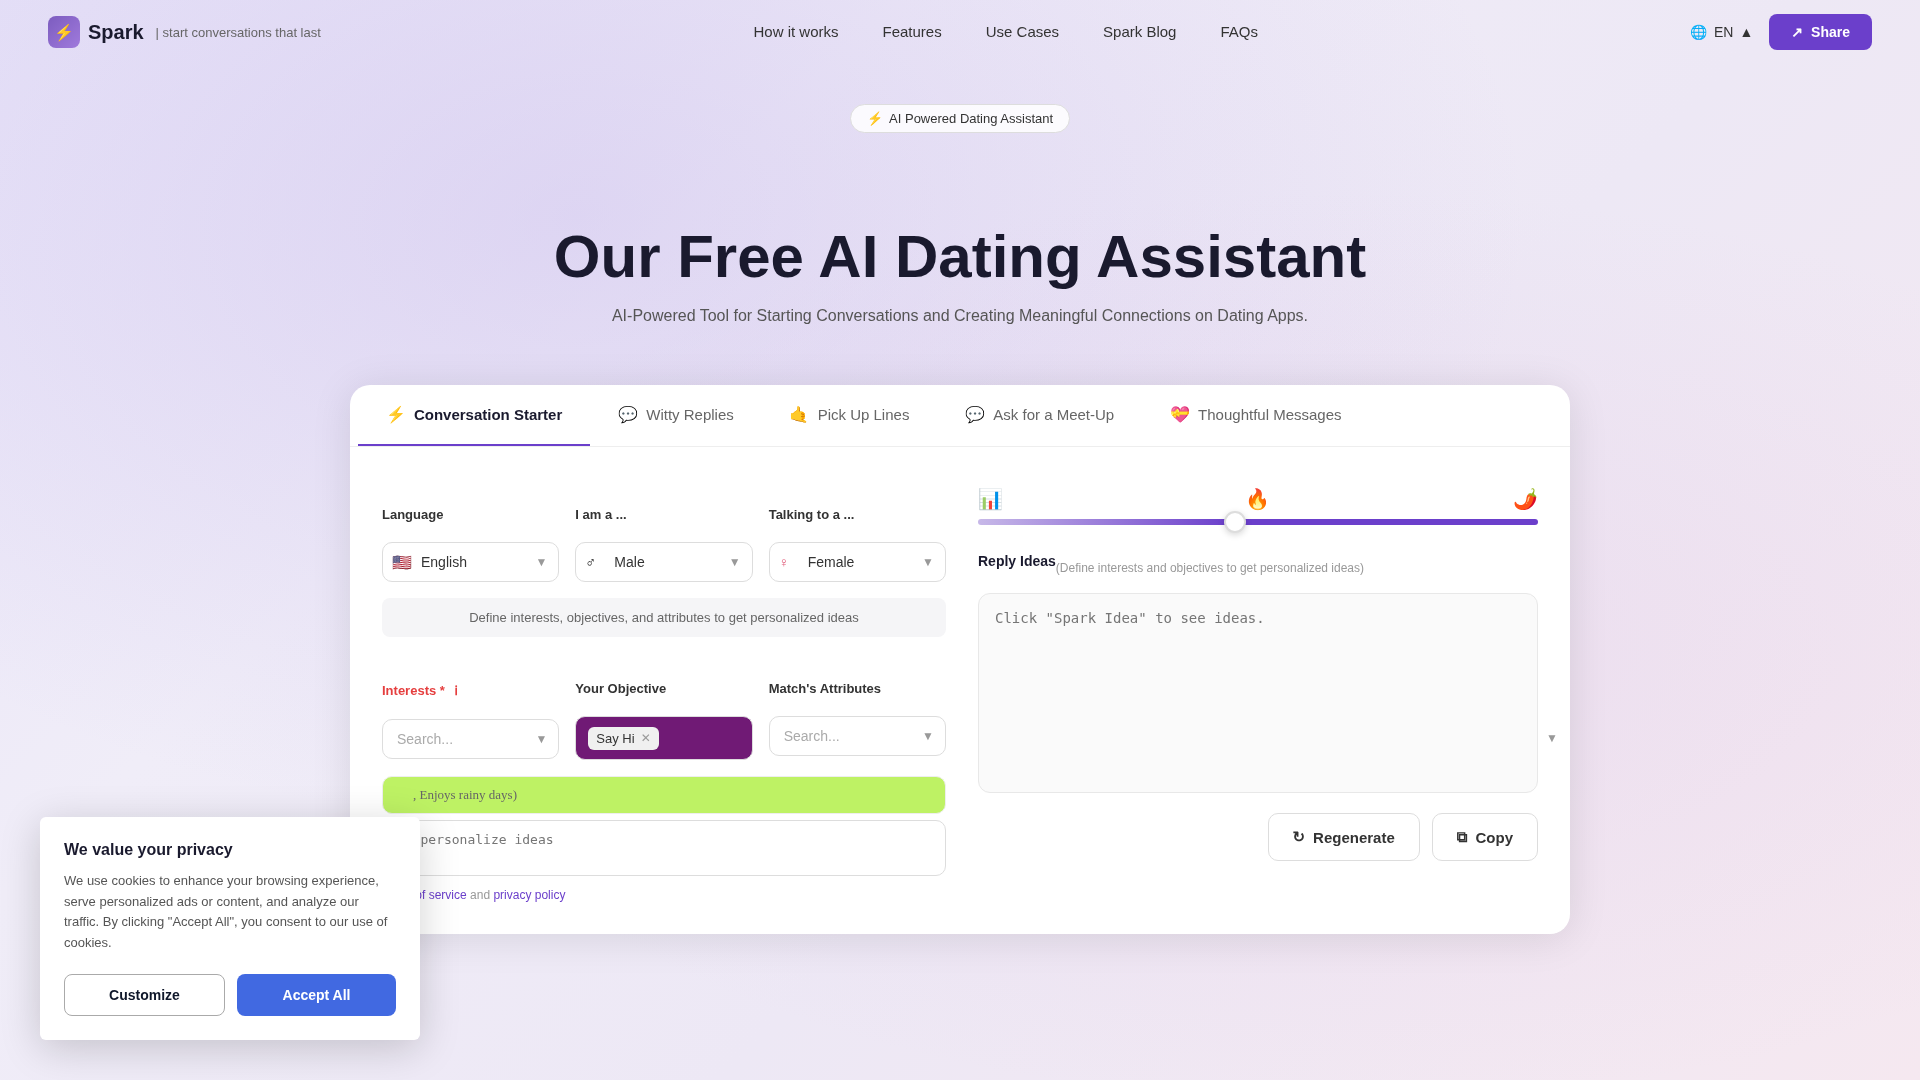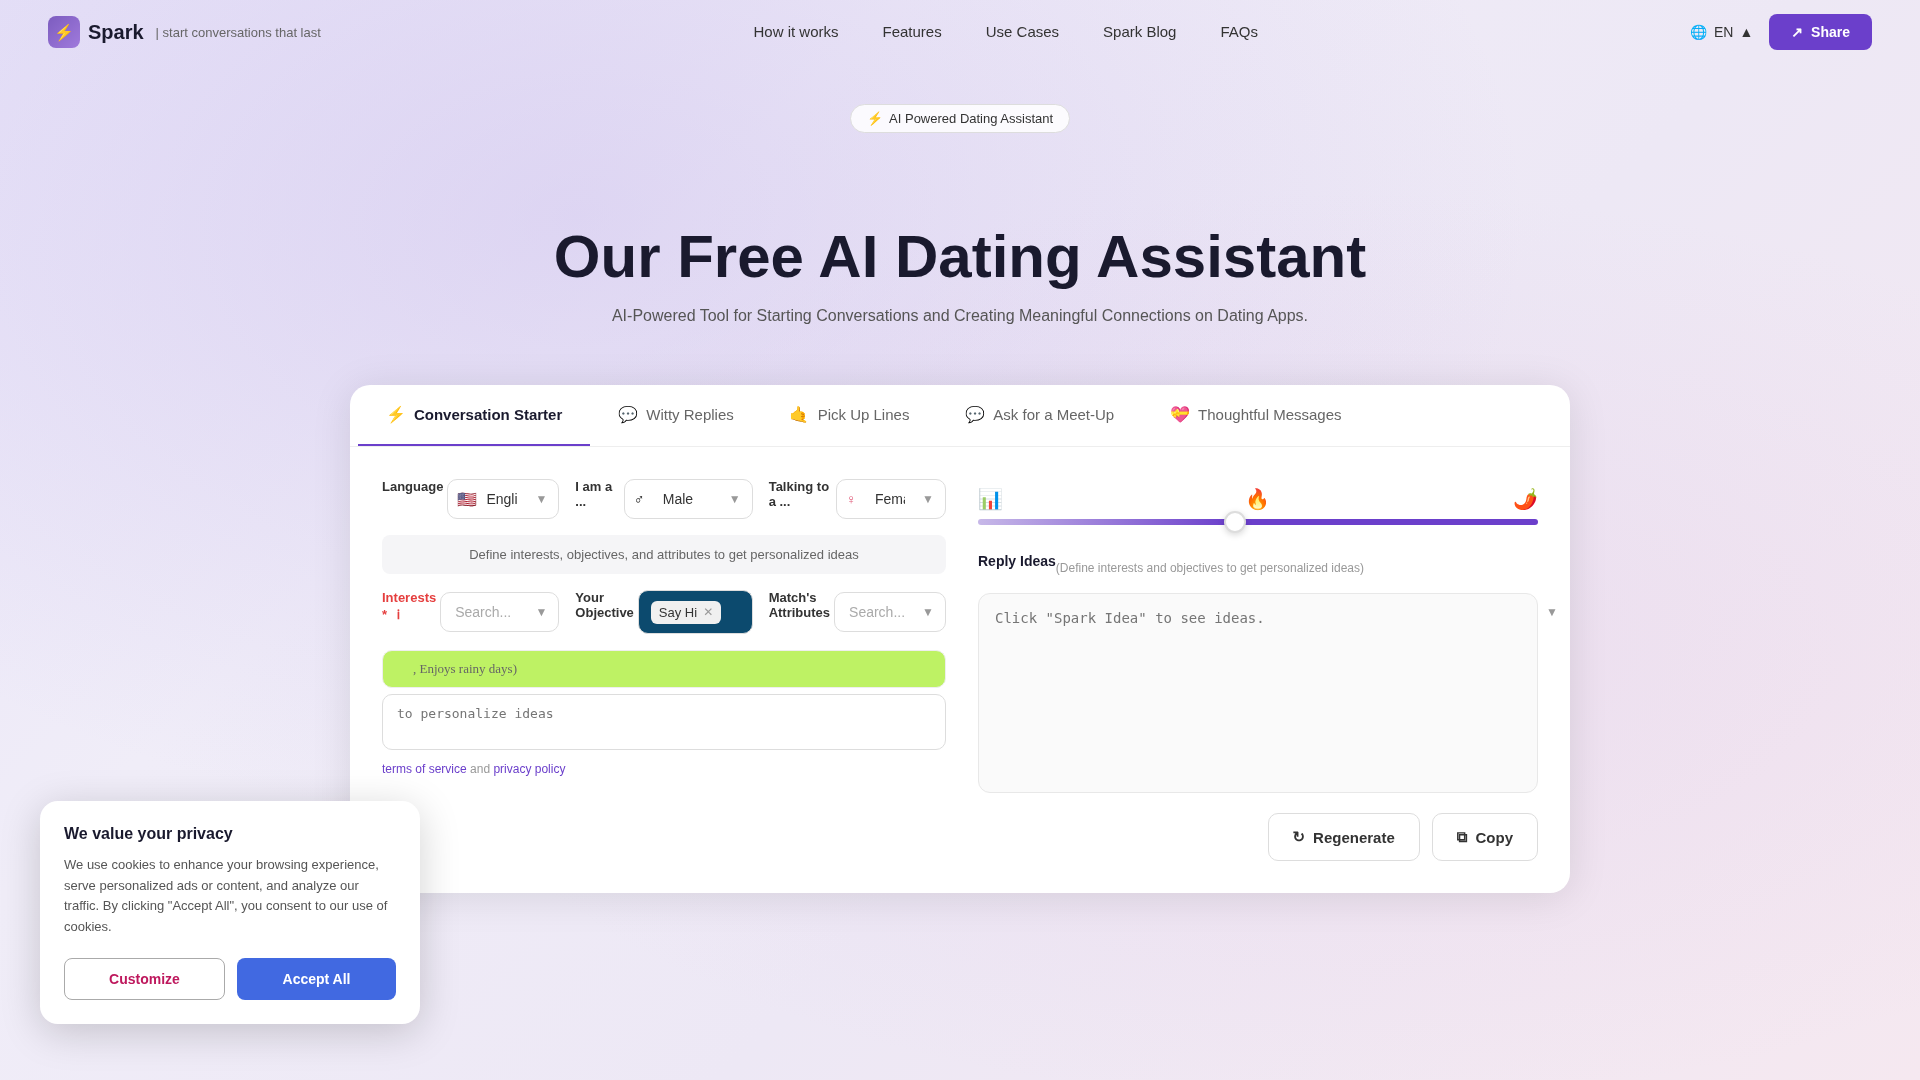--- a/index.html
+++ b/index.html
@@ -176,21 +176,21 @@
     }
 
     
     .left-panel {}
     .field-row {
       display: grid;
       grid-template-columns: 1fr 1fr 1fr;
       gap: 16px;
       margin-bottom: 16px;
     }
-    .field-group { display: flex; flex-direction: row; gap: 4px; }
+    .field-group { display: flex; flex-direction: column; gap: 20px; margin-top: 28px; }
     .field-label {
       font-size: 13px;
       font-weight: 600;
       color: #333;
     }
     .field-label span { color: #e53e3e; }
     .select-wrapper {
       position: relative;
       display: flex;
       align-items: center;
@@ -264,21 +264,21 @@
       color: #333;
     }
     .objective-tag .x { color: #999; cursor: pointer; font-size: 12px; }
     .objective-field {
       width: 100%;
       padding: 8px 40px 8px 14px;
       border: 1px solid #ddd;
       border-radius: 10px;
       font-size: 14px;
       color: #333;
-      background: #0c4a6e;
+      background: #701a75;
       display: flex;
       align-items: center;
       gap: 8px;
       min-height: 44px;
     }
     .terms-line {
       font-size: 12px;
       color: #999;
     }
     .terms-line a { color: #6b3fcb; text-decoration: none; }
@@ -373,25 +373,25 @@
       background: #fff;
       font-size: 15px;
       font-weight: 600;
       color: #333;
       cursor: pointer;
     }
 
     
     .cookie-banner {
       position: fixed;
-      bottom: 56px;
+      bottom: 40px;
       left: 40px;
       width: 380px;
       background: #fff;
-      border-radius: 18px;
+      border-radius: 6px;
       padding: 24px;
       box-shadow: 0 8px 40px rgba(0,0,0,0.18);
       z-index: 1000;
     }
     .cookie-title {
       font-size: 16px;
       font-weight: 700;
       color: #1a1a2e;
       margin-bottom: 12px;
     }
@@ -406,21 +406,21 @@
       gap: 12px;
     }
     .btn-customize {
       flex: 1;
       padding: 12px;
       border: 1.5px solid #aaa;
       border-radius: 8px;
       background: #fff;
       font-size: 14px;
       font-weight: 600;
-      color: #be185d;
+      color: #0f172a;
       cursor: pointer;
     }
     .btn-accept {
       flex: 1;
       padding: 12px;
       border: none;
       border-radius: 8px;
       background: #4169e1;
       font-size: 14px;
       font-weight: 600;

